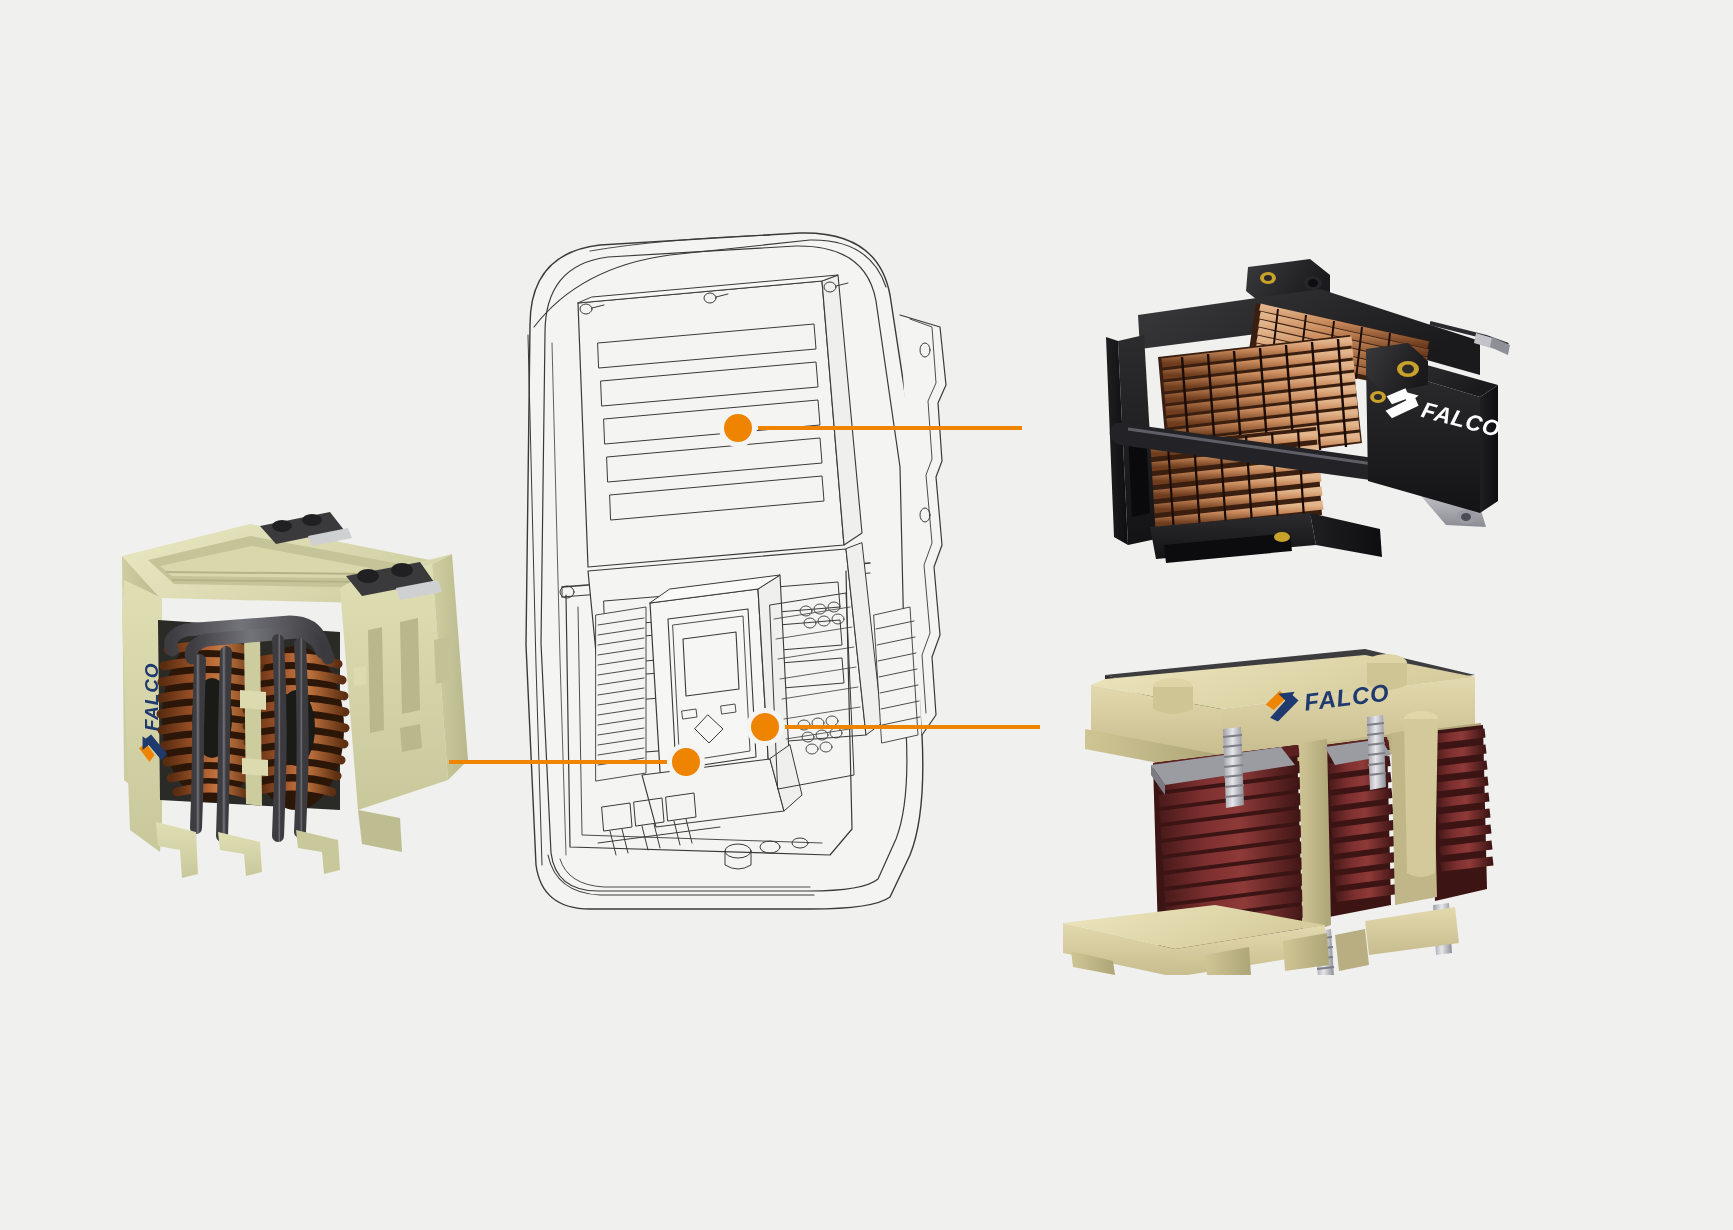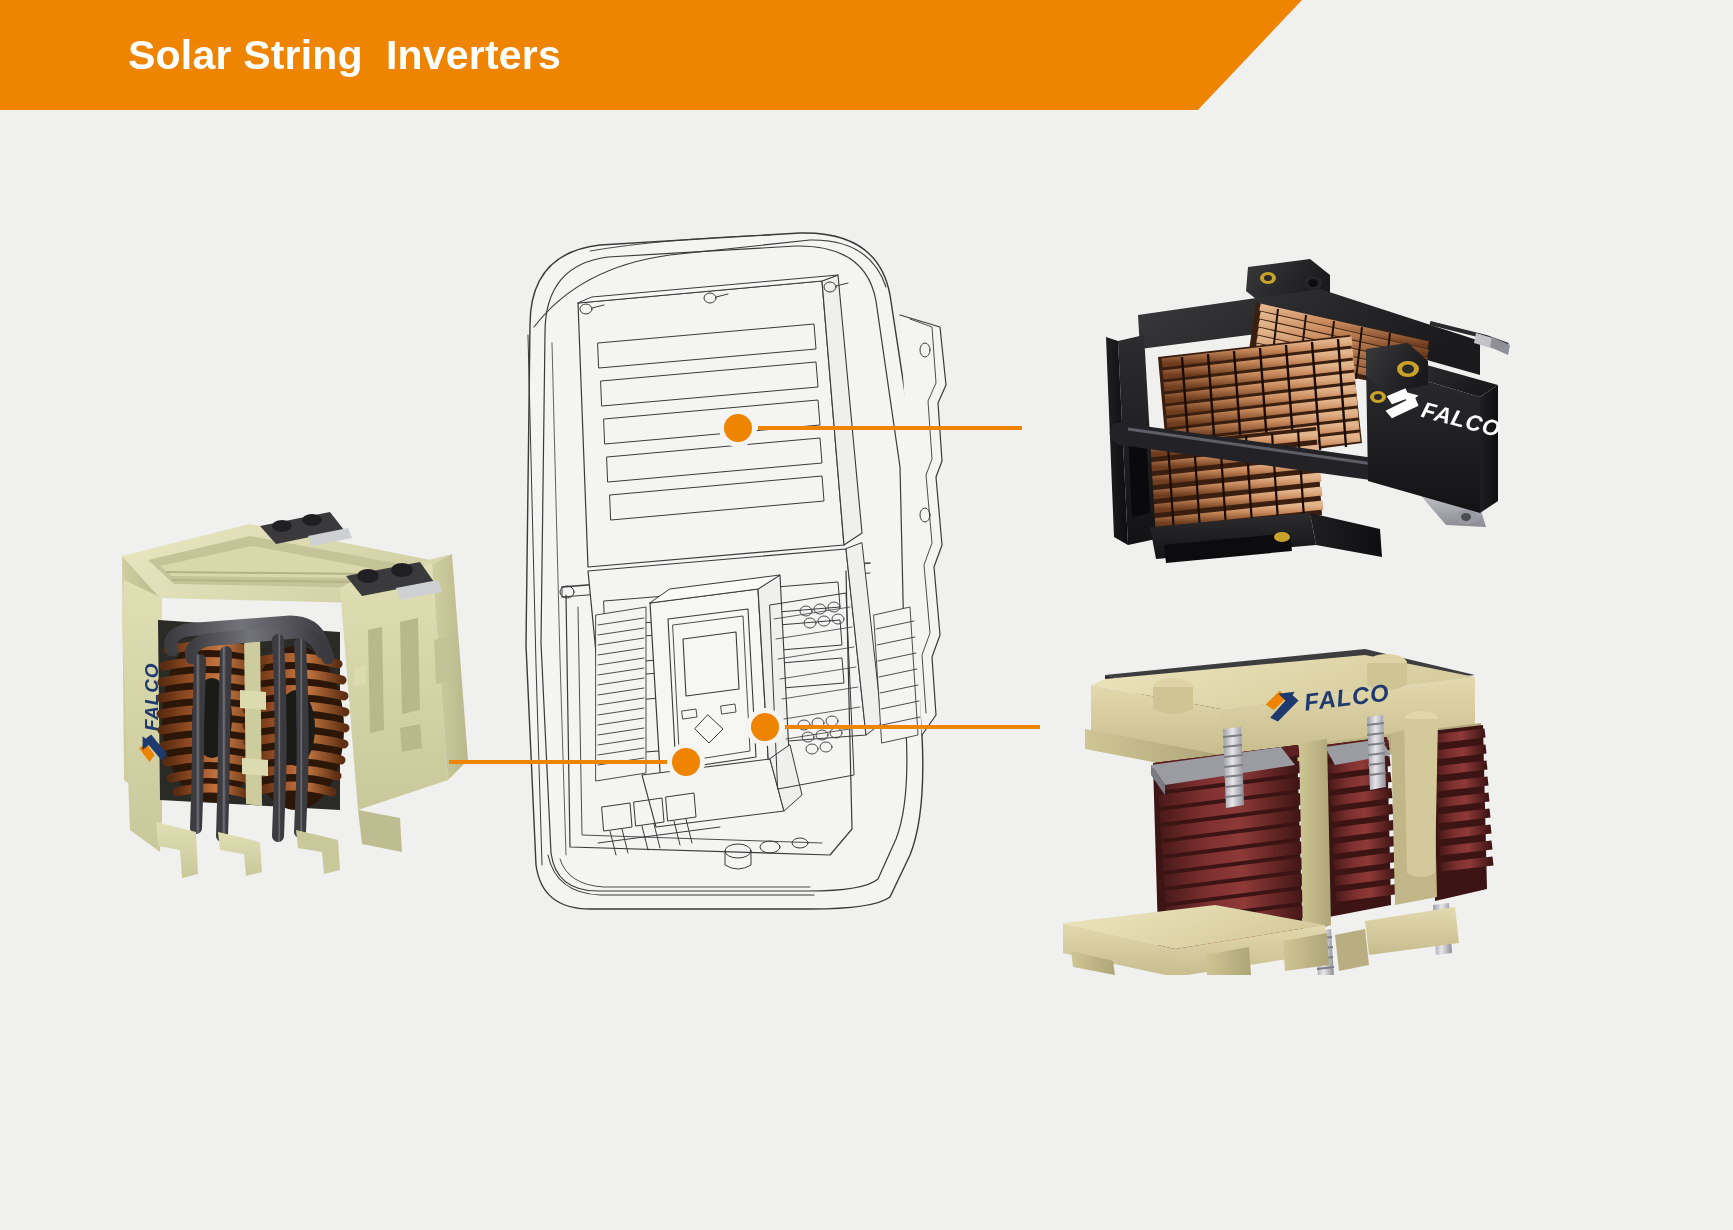--- a/index.html
+++ b/index.html
@@ -70,23 +70,20 @@
   #inverter-art { left: 470px; top: 215px; z-index: 10; }
   #choke-art    { left: 100px; top: 480px; z-index: 12; }
   #inductor-art { left: 1010px; top: 245px; z-index: 12; }
   #xformer-art  { left: 1035px; top: 605px; z-index: 12; }
 </style>
 </head>
 <body>
 
 <div id="stage" style="background: rgb(240, 240, 239);">
 
-  <div class="banner" style="background: rgb(238, 132, 0);">
-    <div class="banner-title" style="color: rgb(255, 255, 255);">Solar String  Inverters</div>
-  </div>
 
   <div class="art" id="inverter-art">
     <svg width="490" height="700" viewBox="0 0 490 700" fill="none" stroke="#3a3a3a" stroke-width="1.4" stroke-linejoin="round" stroke-linecap="round">
 
       <path d="M60 110 Q60 38 130 30 L330 18 Q408 16 420 80 L446 250 L452 520
                Q456 600 440 640 L420 682 Q404 694 340 694 L120 694
                Q72 694 66 650 L56 430 Z" fill="#f4f4f3"></path>
       <path d="M75 118 Q75 50 138 42 L326 31 Q396 30 406 86 L430 252 L436 514
                Q440 588 426 624 L408 664 Q394 676 338 676 L128 676
                Q86 676 81 638 L71 428 Z" fill="none" stroke-width="1.2"></path>

